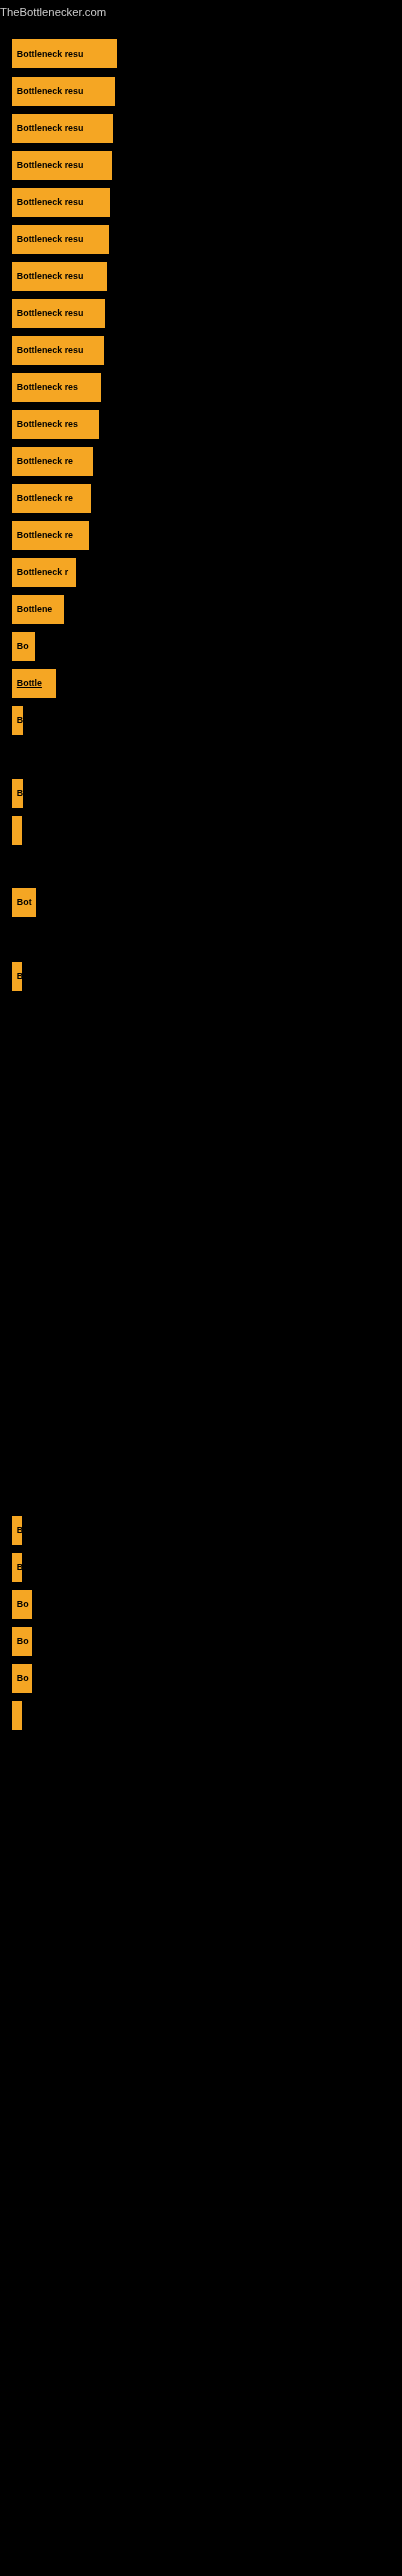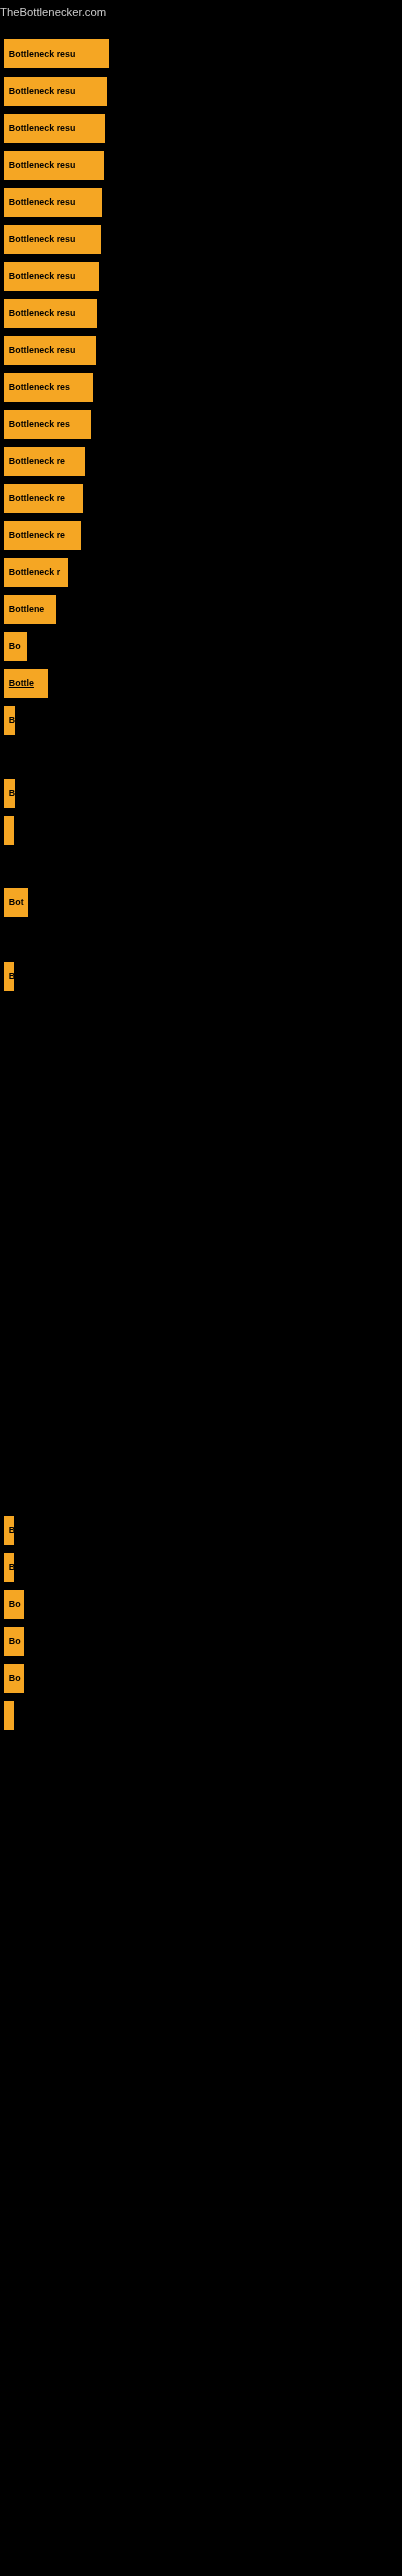--- a/index.html
+++ b/index.html
@@ -11,21 +11,21 @@
       position: relative;
     }
     .site-title {
       text-align: left;
       color: #ccc;
       font-size: 11.3px;
       padding: 6.4px 0 3.2px 0;
     }
     .bar-row {
       position: absolute;
-      left: 4px;
+      left: 12px;
       height: 29px;
       display: flex;
       align-items: center;
     }
     .bar-label {
       background-color: #f5a623;
       color: #000;
       font-size: 8.9px;
       font-weight: bold;
       padding: 3.2px 4.8px;

